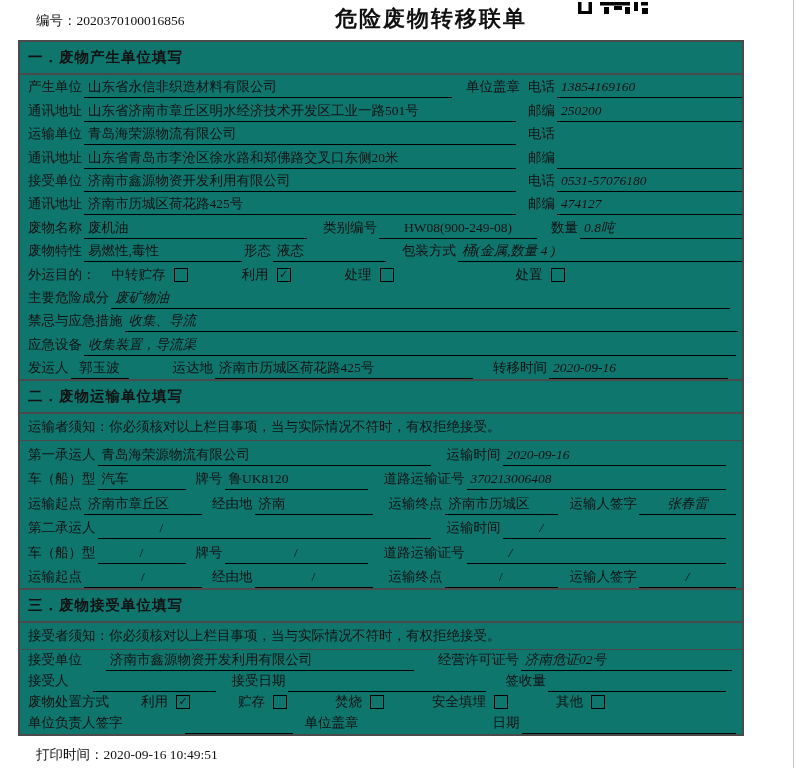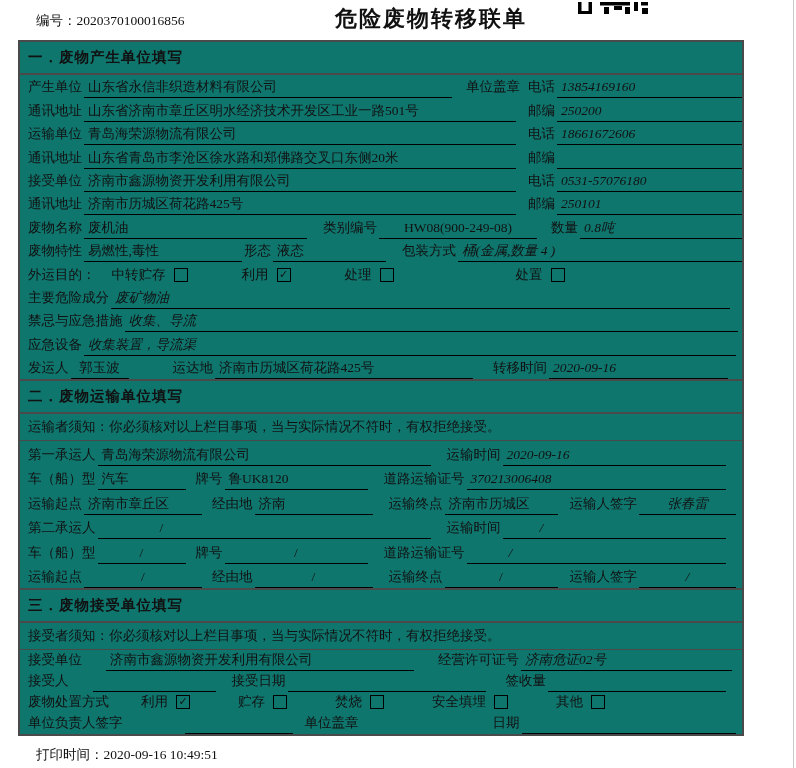--- a/index.html
+++ b/index.html
@@ -79,21 +79,20 @@
         <span class="lbl">邮编</span>
         <span class="u grow">250200</span>
       </div>
 
       <div class="row">
         <span class="lg">
           <span class="lbl">运输单位</span>
           <span class="u">青岛海荣源物流有限公司</span>
         </span>
         <span class="lbl">电话</span>
-        <span class="u grow">18661672606</span>
       </div>
 
       <div class="row">
         <span class="lg">
           <span class="lbl">通讯地址</span>
           <span class="u">山东省青岛市李沧区徐水路和郑佛路交叉口东侧20米</span>
         </span>
         <span class="lbl">邮编</span>
         <span class="u grow"></span>
       </div>
@@ -106,21 +105,21 @@
         <span class="lbl">电话</span>
         <span class="u grow">0531-57076180</span>
       </div>
 
       <div class="row">
         <span class="lg">
           <span class="lbl">通讯地址</span>
           <span class="u">济南市历城区荷花路425号</span>
         </span>
         <span class="lbl">邮编</span>
-        <span class="u grow">250101</span>
+        <span class="u grow">474127</span>
       </div>
 
       <div class="row">
         <span class="lbl">废物名称</span>
         <span class="u" style="width:215px">废机油</span>
         <span class="lbl" style="margin-left:14px">类别编号</span>
         <span class="u ctr" style="width:150px">HW08(900-249-08)</span>
         <span class="lbl" style="margin-left:12px">数量</span>
         <span class="u grow">0.8吨</span>
       </div>

